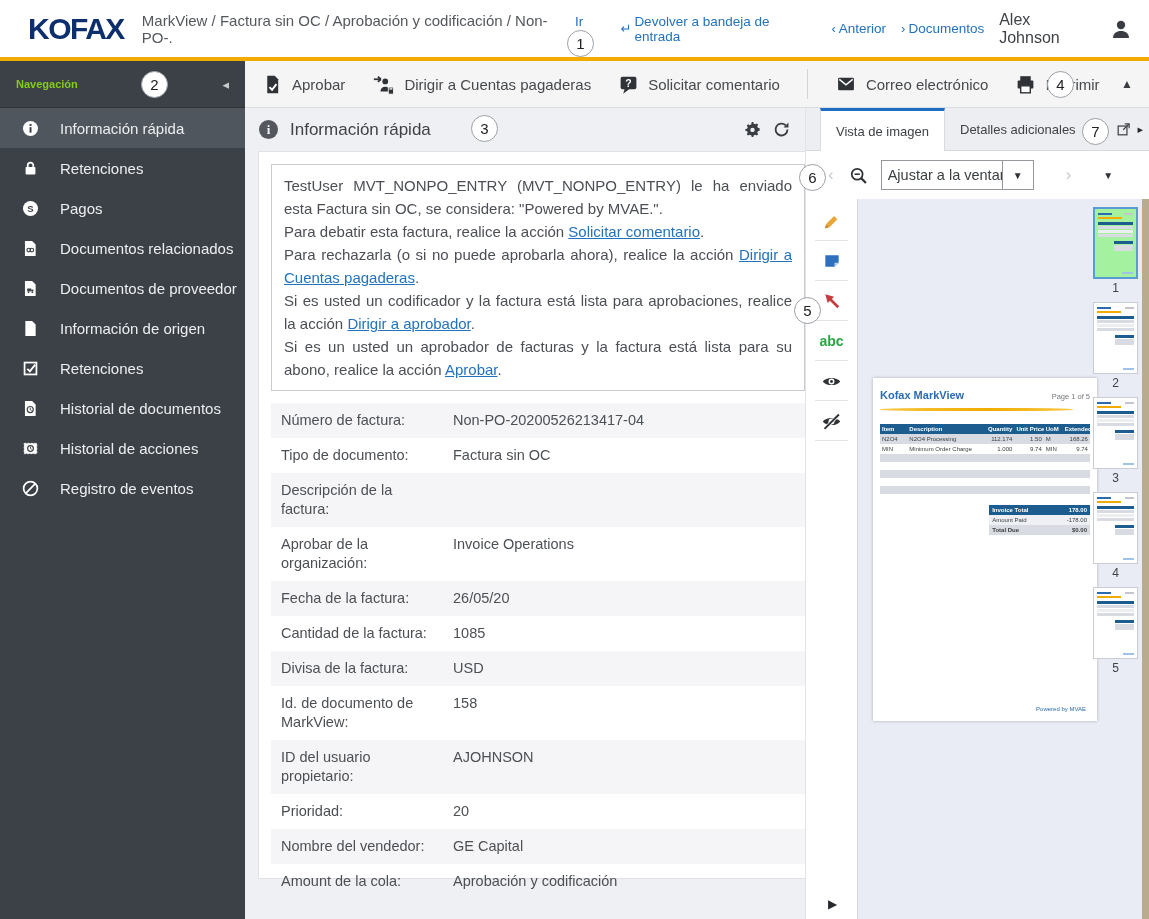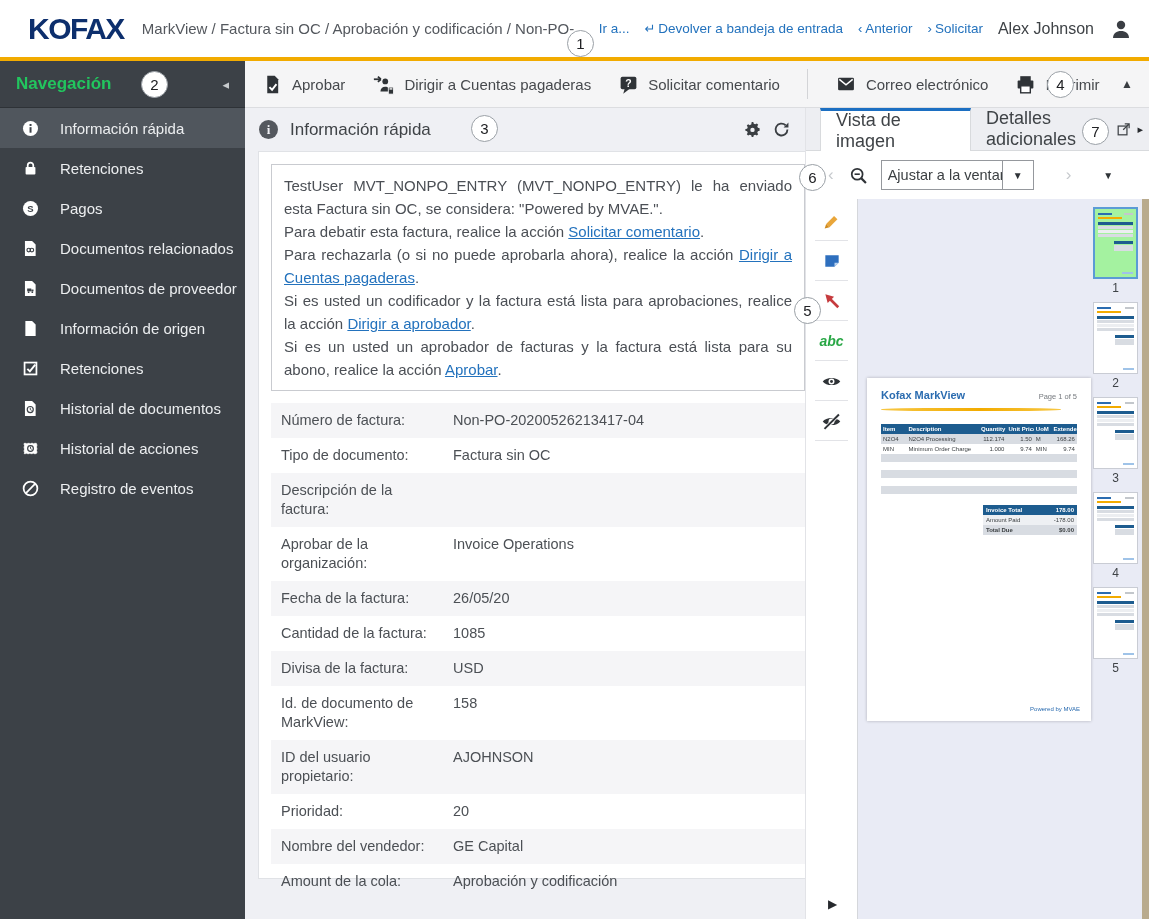--- a/index.html
+++ b/index.html
@@ -11,21 +11,21 @@
   .breadcrumb { margin-left:18px; font-size:15px; color:#54585e; }
   .hdr-right { margin-left:auto; display:flex; align-items:center; gap:15px; padding-right:16px; }
   .hlink { color:#2372bd; font-size:13.5px; text-decoration:none; display:flex; align-items:center; gap:3px; cursor:pointer; }
   .hmeta { color:#3e4246; font-size:16px; }
   .glyph { font-size:13px; line-height:1; }
   .gold-bar { position:absolute; top:57px; left:0; width:1149px; height:4px; background:#f2ab00; z-index:12; }
 
   
   .sidebar { position:absolute; top:61px; left:0; width:245px; height:858px; background:#3c4147; z-index:5; }
   .side-head { height:47px; display:flex; align-items:center; padding:0 16px; border-bottom:1px solid #2e3237; }
-  .side-title { color:#22c55e; font-weight:bold; font-size:17px; }
+  .side-title { color:#84cc16; font-weight:bold; font-size:11px; }
   .side-collapse { margin-left:auto; color:#c7cacd; font-size:13px; cursor:pointer; }
   .side-item { height:40px; display:flex; align-items:center; gap:20px; padding-left:20px; color:#eceef0; font-size:15px; cursor:pointer; }
   .side-item.active { background:#50565d; }
   .sicon { width:20px; height:20px; display:flex; align-items:center; justify-content:center; flex:none; }
 
   
   .action-bar { position:absolute; top:61px; left:245px; width:904px; height:47px; background:#f5f5f6; border-bottom:1px solid #dcdde0; display:flex; align-items:center; padding-left:17px; z-index:5; }
   .abtn { display:flex; align-items:center; gap:9px; margin-right:27px; color:#46494d; font-size:15px; cursor:pointer; }
   .adiv { width:1px; height:30px; background:#d3d4d7; margin-right:27px; }
   .bar-collapse { position:absolute; right:16px; color:#3a3e42; font-size:12px; cursor:pointer; }
@@ -42,36 +42,36 @@
   .mlink { color:#2372bd; text-decoration:underline; cursor:pointer; }
   .fields { margin:10px 12px; }
   .frow { display:flex; padding:8px 10px; font-size:14.5px; color:#4c5055; line-height:19px; }
   .frow.alt { background:#f5f5f7; }
   .flabel { width:172px; flex:none; padding-right:10px; }
   .fvalue { flex:1; }
 
   
   .right { position:absolute; top:108px; left:805px; width:344px; height:811px; background:#fff; border-left:1px solid #e2e3e7; z-index:4; }
   .tabs { height:43px; background:#edeef2; border-bottom:1px solid #d8dadd; display:flex; align-items:stretch; position:relative; }
-  .tab { display:flex; align-items:center; padding:0 15px; font-size:18px; color:#3f4347; cursor:pointer; }
+  .tab { display:flex; align-items:center; padding:0 15px; font-size:13px; color:#3f4347; cursor:pointer; }
   .tab.active { background:#fff; border-top:3px solid #1c6fc2; border-left:1px solid #d8dadd; border-right:1px solid #d8dadd; margin-left:14px; margin-bottom:-1px; }
   .tab-extra { position:absolute; right:6px; top:0; height:100%; display:flex; align-items:center; gap:6px; }
   .vtoolbar { height:48px; display:flex; align-items:center; background:#fff; }
   .nav-chev { font-size:17px; color:#c6c9cd; cursor:pointer; }
   .combo { display:flex; border:1px solid #95989d; height:30px; margin-left:12px; cursor:pointer; }
   .combo-text { width:120px; padding:6px 6px; font-size:14.5px; color:#3c4043; white-space:nowrap; overflow:hidden; }
   .combo-arrow { width:31px; border-left:1px solid #95989d; display:flex; align-items:center; justify-content:center; font-size:10px; color:#2f3337; }
   .viewer-body { position:absolute; top:91px; left:0; right:0; bottom:0; display:flex; }
   .tool-rail { width:52px; background:#fff; border-right:1px solid #d5d7db; position:relative; padding-top:2px; }
   .tool { height:40px; display:flex; align-items:center; justify-content:center; position:relative; cursor:pointer; }
   .tool:not(:last-child)::after { content:''; position:absolute; bottom:0; left:9px; right:9px; height:1px; background:#e2e3e7; }
-  .abc { color:#28a745; font-weight:bold; font-size:14px;font-style:italic; }
+  .abc { color:#28a745; font-weight:bold; font-size:14px; }
   .rail-expand { position:absolute; bottom:8px; left:22px; color:#26292d; font-size:12px; cursor:pointer; }
   .canvas { flex:1; background:#e9ebf5; position:relative; }
-  .page { position:absolute; left:9px; top:179px; width:224px; height:343px; background:#fff; box-shadow:0 0 3px rgba(0,0,0,.25); padding:11px 14px; }
+  .page { position:absolute; left:15px; top:179px; width:224px; height:343px; background:#fff; box-shadow:0 0 3px rgba(0,0,0,.25); padding:11px 7px; }
   .pv-head { display:flex; justify-content:space-between; align-items:baseline; }
   .pv-title { color:#2b6cb0; font-size:11px; font-weight:bold; }
   .pv-page { color:#75797e; font-size:7.5px; }
   .pv-swoosh { height:3px; width:92%; margin:7px 0 13px 0; background:linear-gradient(90deg,#f7c744,#f2ab00 55%,#f7c744); border-radius:40%; }
   .pv-table { width:100%; font-size:6px; color:#3c4043; }
   .pv-tr { display:flex; }
   .pv-tr div { padding:2px 2px; overflow:hidden; white-space:nowrap; }
   .pv-th { background:#1d5c8f; color:#fff; font-weight:bold; }
   .pv-alt { background:#d8dce2; }
   .c1{width:13%;} .c2{width:37%;} .c3{width:14%;text-align:right;} .c4{width:14%;text-align:right;} .c5{width:9%;} .c6{width:13%;text-align:right;}
@@ -114,21 +114,21 @@
     <span class="hlink">
         <span class="glyph">↵</span>
         <span>Devolver a bandeja de entrada</span>
       </span>
     <span class="hlink">
         <span class="glyph">‹</span>
         <span>Anterior</span>
       </span>
     <span class="hlink">
         <span class="glyph">›</span>
-        <span>Solicitar</span>
+        <span>Documentos</span>
       </span>
     <span class="hmeta">Alex Johnson</span>
     <span style="cursor:pointer;display:flex;">
       <svg width="24" height="24" viewBox="0 0 24 24">
           <circle cx="12" cy="8" r="4.2" fill="#3a3e44"></circle>
           <path d="M4 21c0-4.4 3.6-7 8-7s8 2.6 8 7z" fill="#3a3e44"></path>
         </svg>
     </span>
   </div>
 </div>

